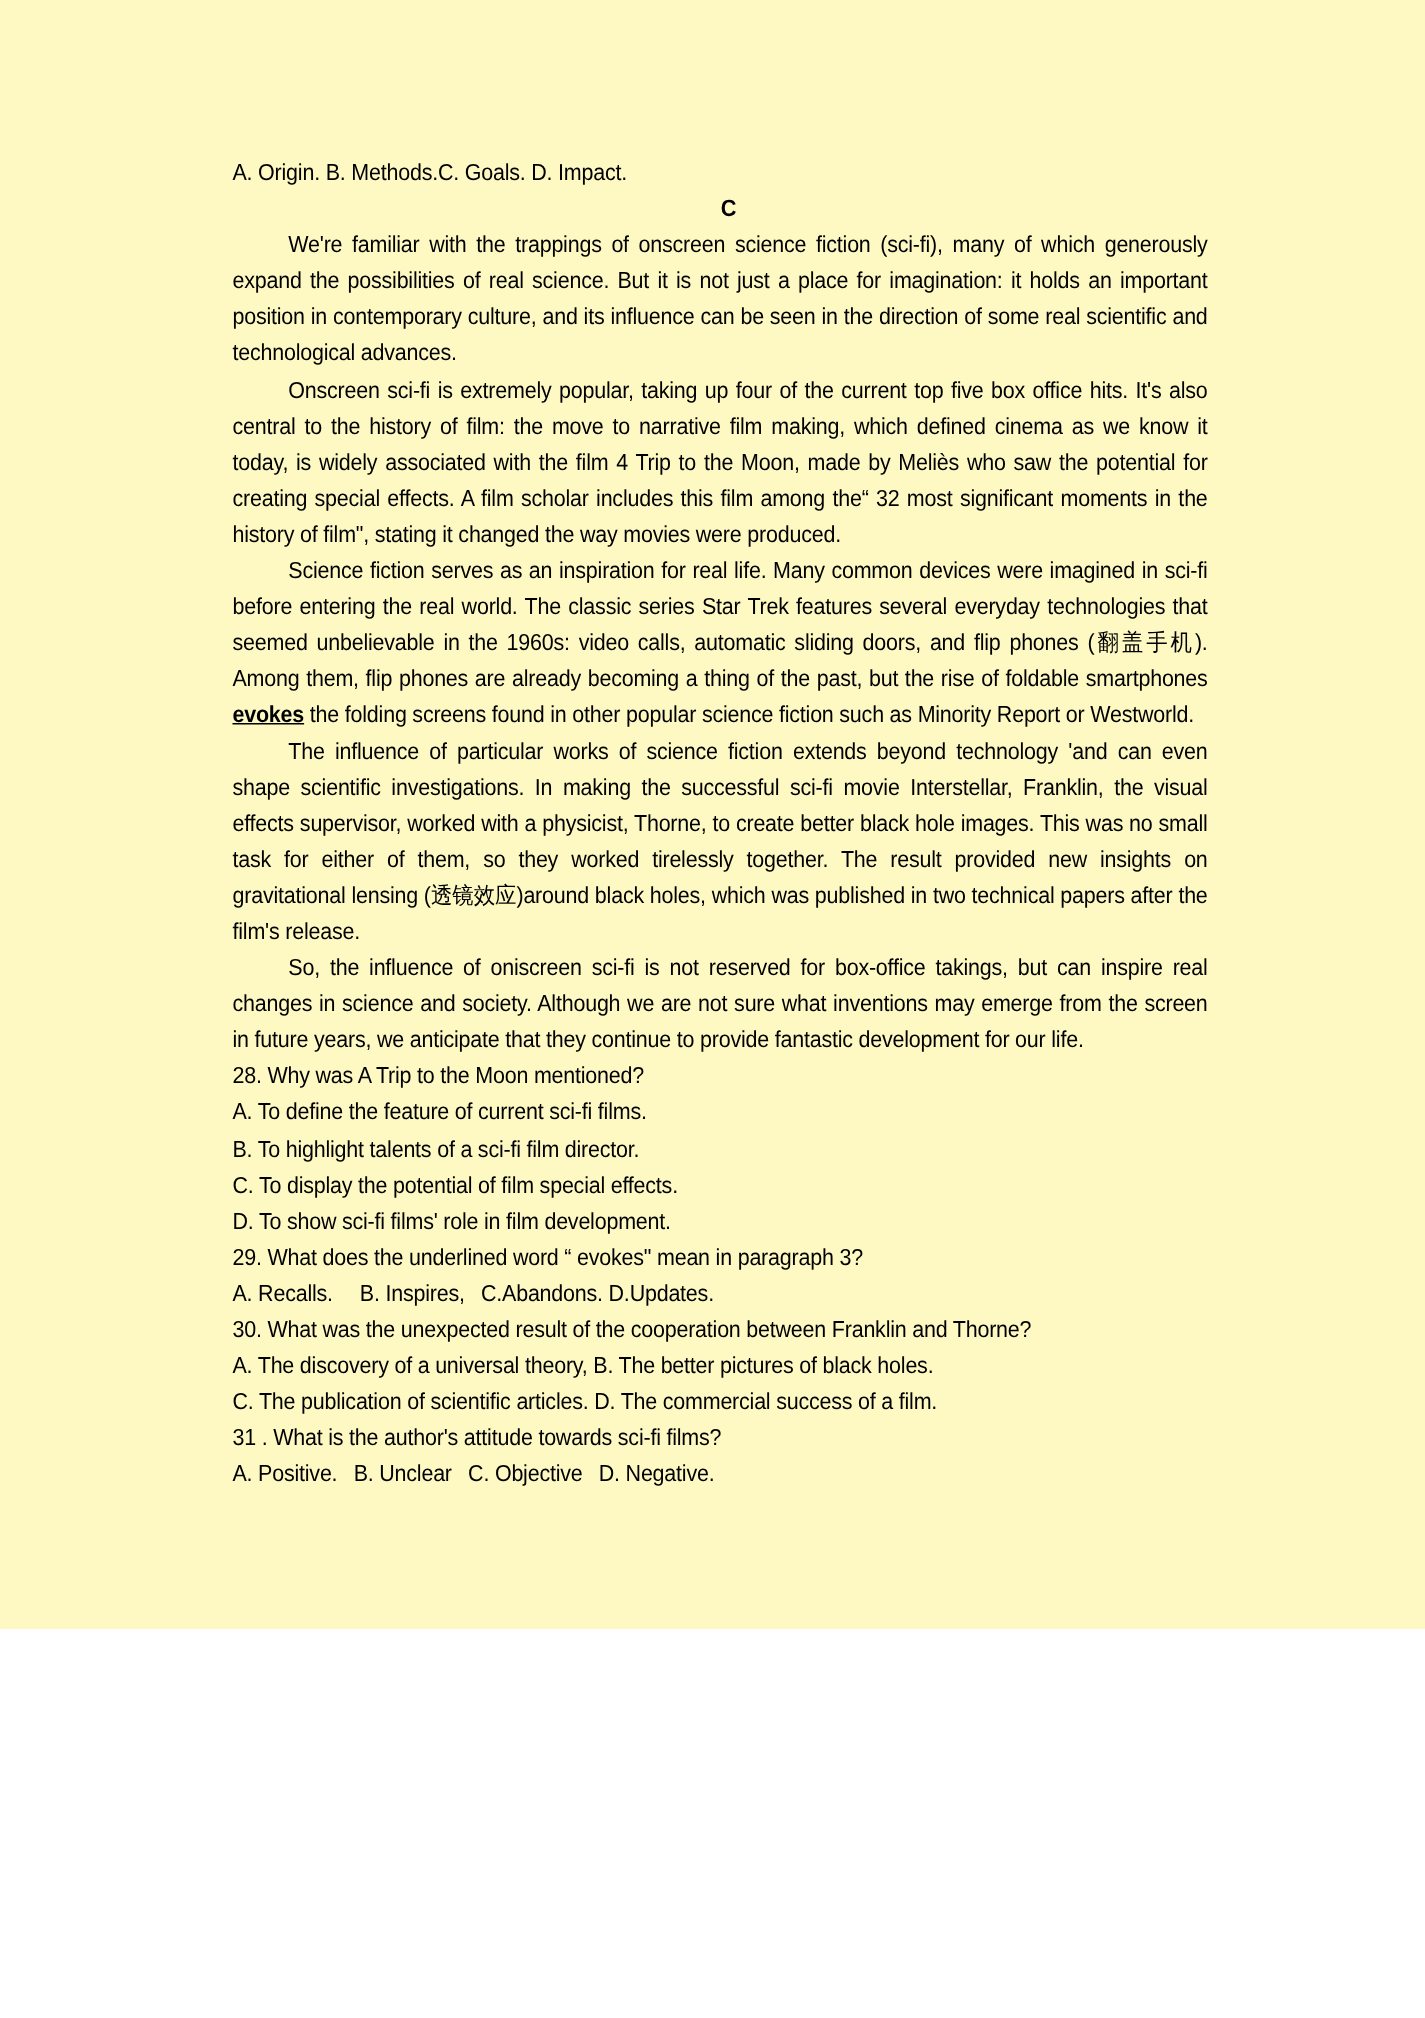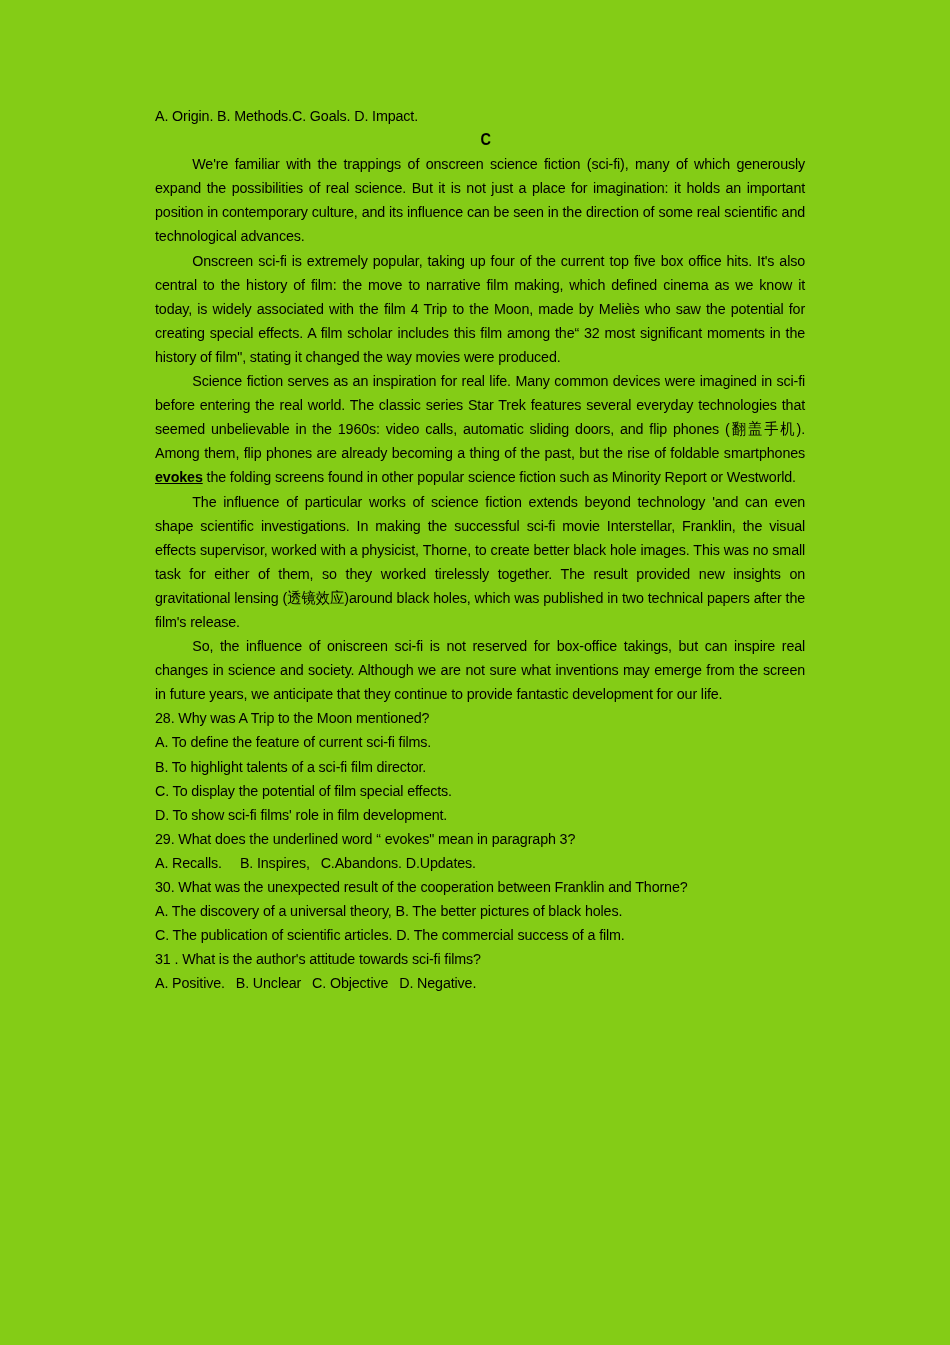--- a/index.html
+++ b/index.html
@@ -10,22 +10,22 @@
   body {
     width: 950px;
     height: 1345px;
     font-family: "Liberation Sans", "DejaVu Sans", sans-serif;
     color: #000000;
     -webkit-font-smoothing: antialiased;
   }
   .page {
     position: relative;
     width: 950px;
-    height: 1345px;
-    background: #84cc16;
+    height: 1086px;
+    background: #fef9c3;
     overflow: hidden;
   }
   .content {
     position: absolute;
     left: 155px;
     top: 104px;
     width: 650px;
   }
   
   .line, .para, .qline, .opt, .center-head {

